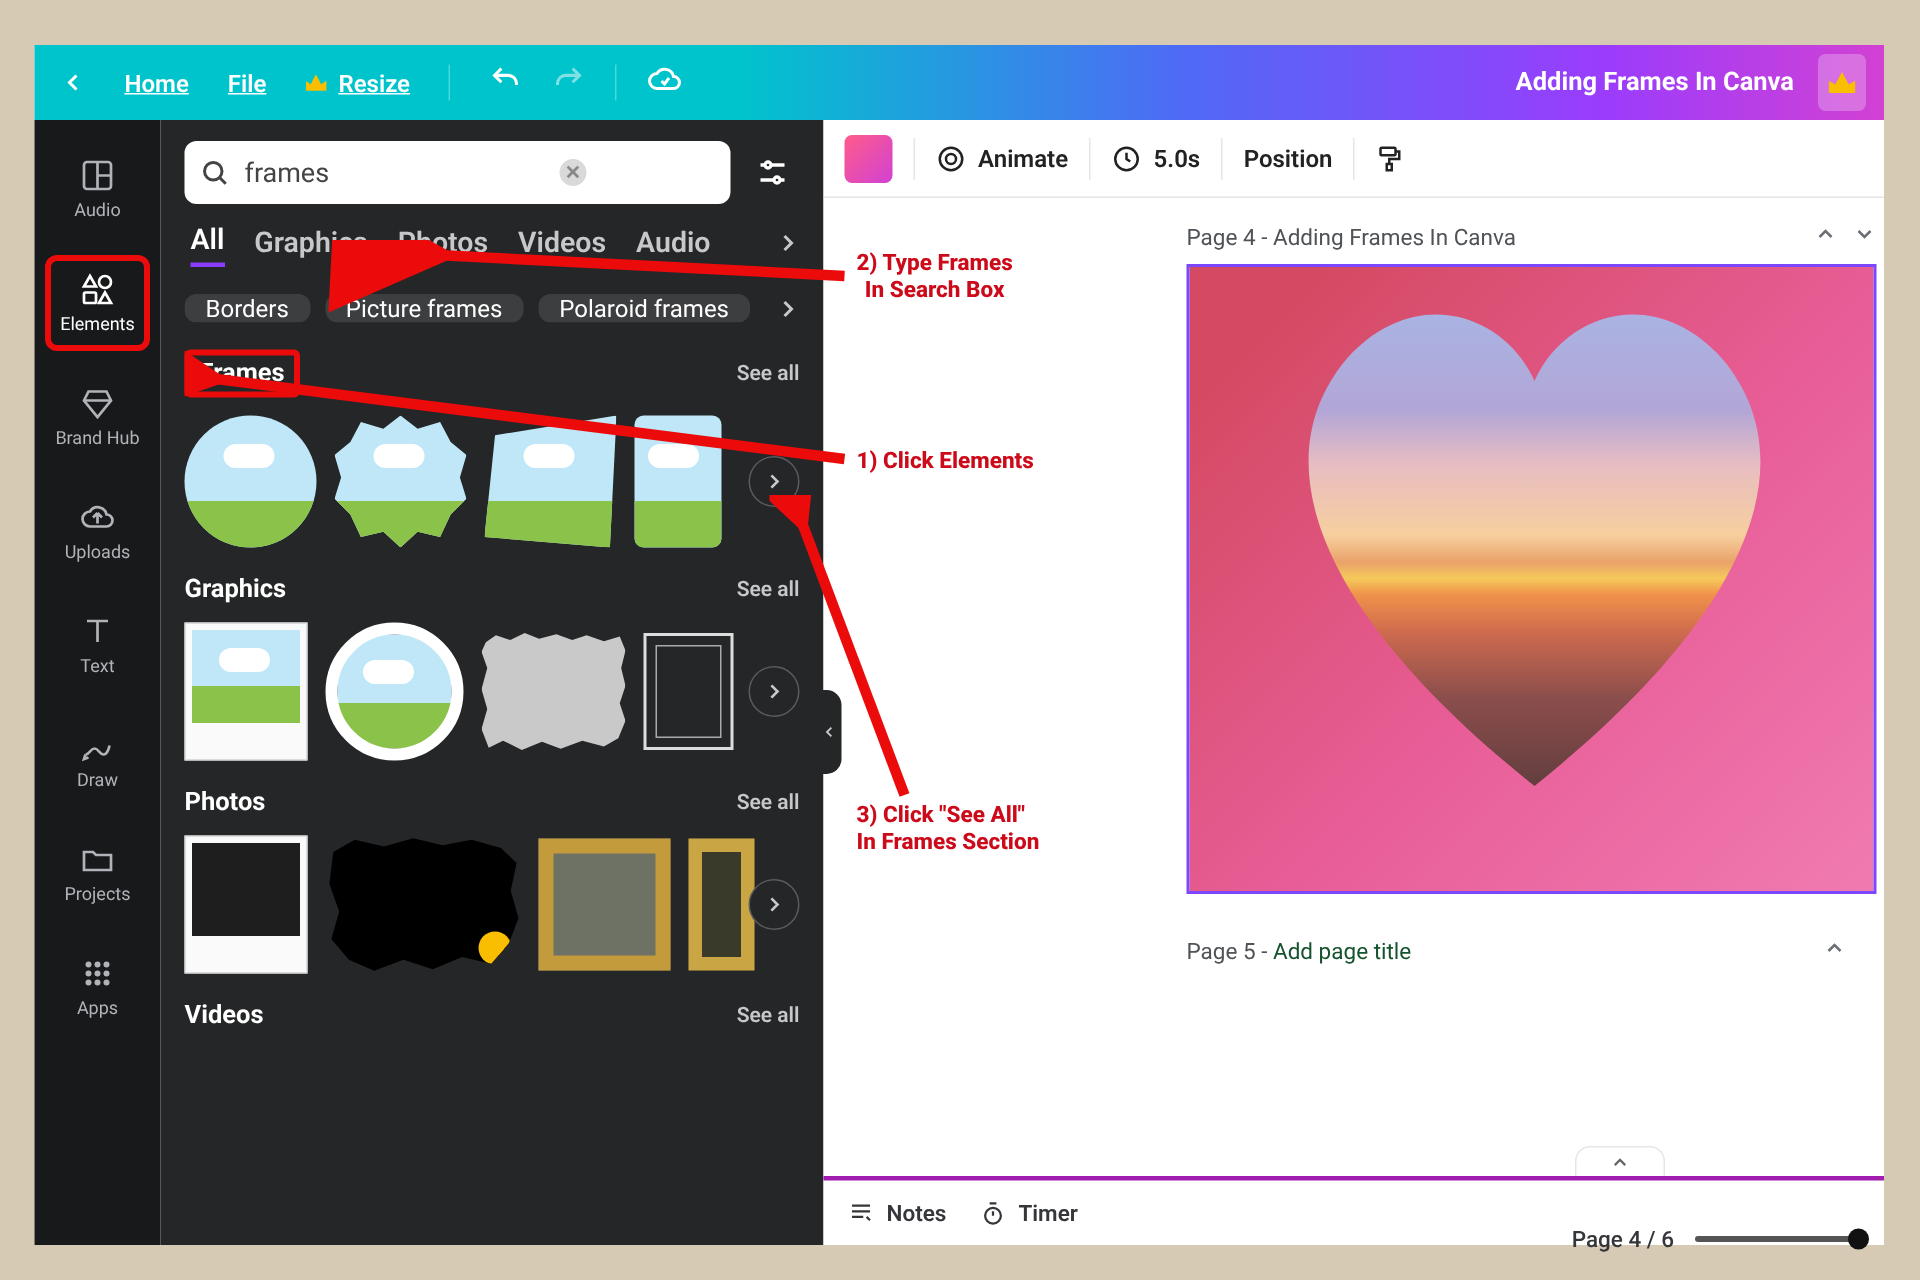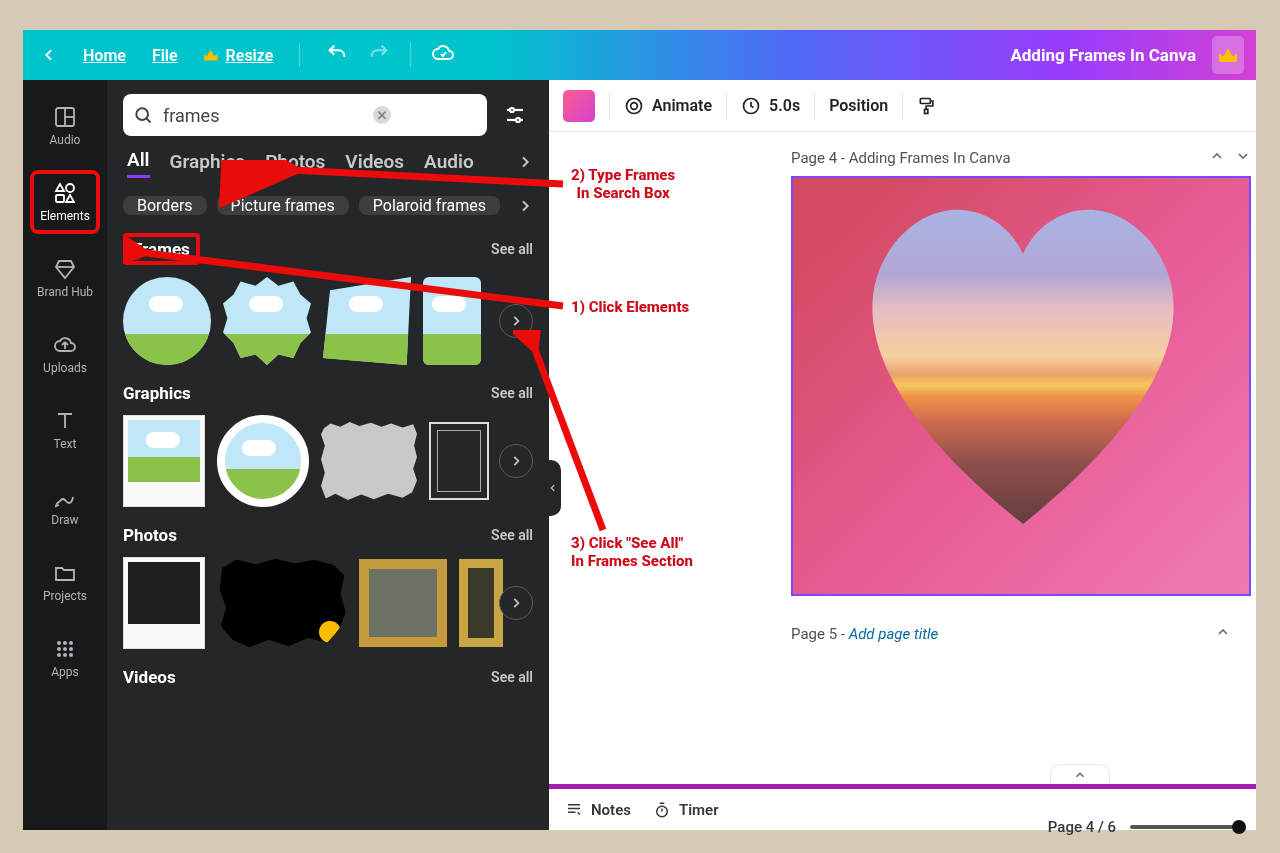--- a/index.html
+++ b/index.html
@@ -62,32 +62,32 @@
 
   .canvas-area { flex:1; background:#fff; display:flex; flex-direction:column; min-width:0; }
   .ctx-bar { height:52px; border-bottom:1px solid #e5e5e5; display:flex; align-items:center; gap:14px; padding: 0 14px; }
   .swatch { width:32px; height:32px; background:linear-gradient(135deg,#ff5c8a,#d241d3); border-radius:5px; cursor:pointer; }
   .vsep { width:1px; height:28px; background:#e5e5e5; }
   .ctx-btn { display:flex; align-items:center; gap:8px; font-size:16px; font-weight:600; color:#222; cursor:pointer; }
 
   .canvas-scroll { flex:1; overflow:hidden; position:relative; padding: 16px 0 0 18px; }
   .page-hdr { display:flex; align-items:center; gap:6px; font-size:15px; color:#4f5257; margin: 0 0 8px 0; width: 440px; justify-content:space-between; }
   .page-hdr .right-ctrls { display:flex; gap:10px; color:#6b6f75; }
-  .placeholder { color:#0369a1;font-style:italic; }
+  .placeholder { color:#14532d; }
 
   .page { width:460px; height:420px; background:linear-gradient(135deg,#d44a62 10%,#e85d97 55%, #f07bb1 100%); border:2px solid #7b48ff; position:relative; overflow:hidden; }
   .heart { position:absolute; top:6px; left:50px; width:360px; height:360px;
     background: linear-gradient(#a6b8e8 0%, #b2a6d6 25%, #e8bdc2 35%, #f6cf9e 48%, #eaa26a 53%, #f5c95b 56%, #f0924a 59%, #ce6a4e 66%, #8c4e4c 78%, #56383a 100%);
     clip-path: path('M180 340 C 30 220, 0 120, 55 55 C 100 5, 160 25, 180 70 C 200 25, 260 5, 305 55 C 360 120, 330 220, 180 340 Z');
   }
 
   .page5 { margin-top:28px; width:440px; }
   .page5-body { width:440px; height:100px; background:#fff; border:none; }
 
-  .bottom-bar { height:46px; border-top:5px solid #a21caf; display:flex; align-items:center; padding:0 16px; gap:22px; }
+  .bottom-bar { height:46px; border-top:3px solid #a21caf; display:flex; align-items:center; padding:0 16px; gap:22px; }
   .bb-btn { display:flex; align-items:center; gap:8px; font-size:15px; color:#34363a; font-weight:600; cursor:pointer; }
   .bb-right { margin-left:auto; display:flex; align-items:center; gap:14px;margin-top:34px; }
   .zoom-track { width:110px; height:4px; background:#555; border-radius:2px; position:relative; }
   .zoom-handle { position:absolute; right:-6px; top:-5px; width:14px; height:14px; border-radius:50%; background:#111; }
 
   .annot { position:absolute; color:#cc0a1a; font-weight:800; font-size:15px; line-height:1.2; z-index:50; pointer-events:none; }
   svg.annot-svg { position:absolute; z-index:49; pointer-events:none; }
   .collapse-handle { position:absolute; left:522px; top:430px; width:16px; height:56px; background:#252627; border-top-right-radius:10px; border-bottom-right-radius:10px; display:flex; align-items:center; justify-content:center; color:#c6c8ca; z-index:40; cursor:pointer; }
 
   .addpage-tab { position:absolute; bottom:46px; right:146px; width:60px; height:20px; background:#fff; border:1px solid #e6e6e6; border-bottom:none; border-top-left-radius:10px; border-top-right-radius:10px; display:flex; align-items:center; justify-content:center; color:#666; cursor:pointer; }

